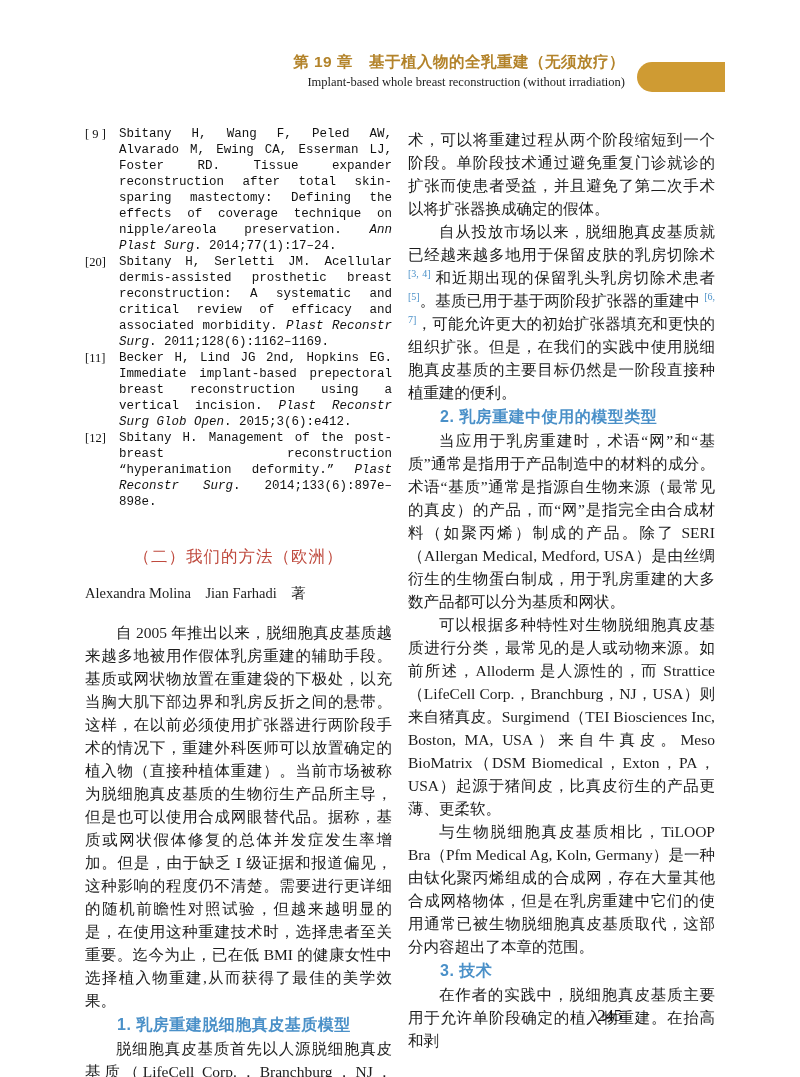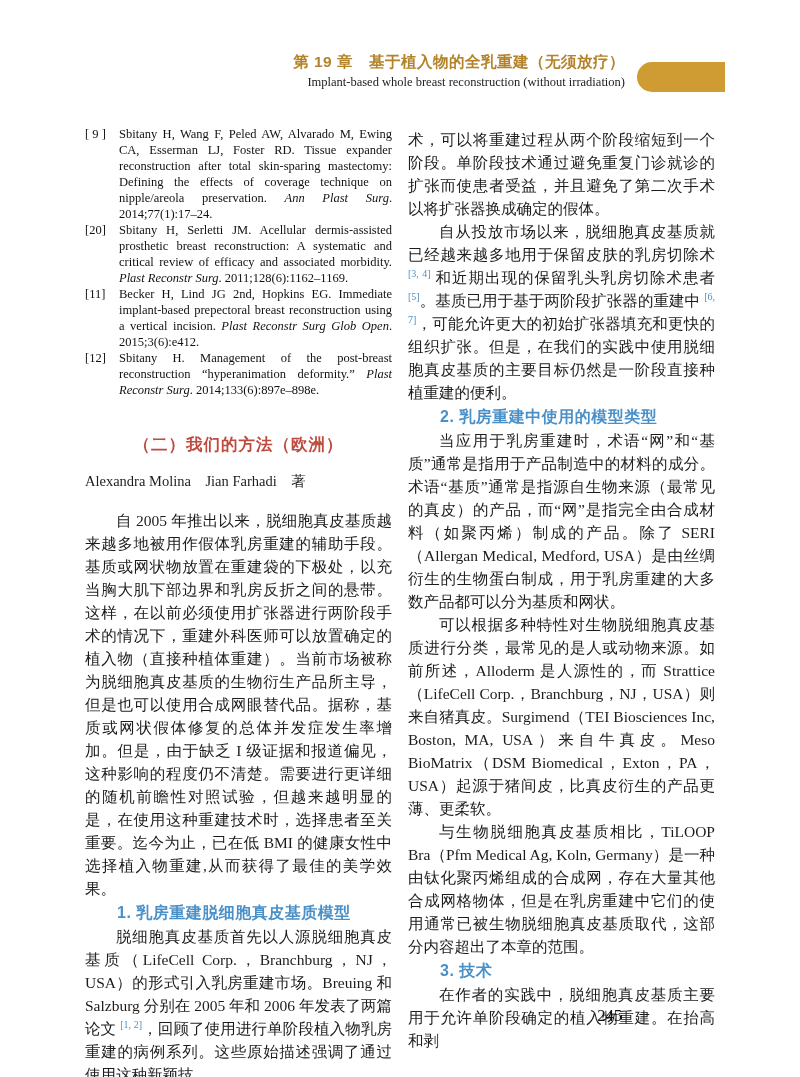--- a/index.html
+++ b/index.html
@@ -24,27 +24,27 @@
   }
 
   
   .content { position:absolute; top:118px; left:85px; width:630px; display:flex; gap:16px; }
   .col { width:307px; }
 
   
   .refs { margin-top:8px; }
   .ref { display:flex; font-size:12.5px; line-height:16px; text-align:justify; color:#111; }
   .ref .num { flex:0 0 34px; white-space:nowrap; }
-  .ref .txt { flex:1; }
+  .ref .txt { flex:1;font-family:Liberation Mono, monospace; }
   .ref .txt i { font-style:italic; }
 
   
   .sec-head {
     margin-top:36px; text-align:center; color:#bf4a3e;
-    font-family:"Liberation Sans", sans-serif; font-weight:700; font-size:16.5px;
+    font-family:"Liberation Sans", sans-serif; font-weight:400; font-size:16.5px;
     letter-spacing:1px;
   }
   .authors { margin-top:16px; text-align:left; font-size:14.5px; color:#1c1c1c; padding-right:4px; }
 
   
   .para {
     font-size:15.5px; line-height:23px; text-align:justify; text-indent:2em;
     color:#1c1c1c; word-break:break-word;
   }
   .para.cont { text-indent:0; }

